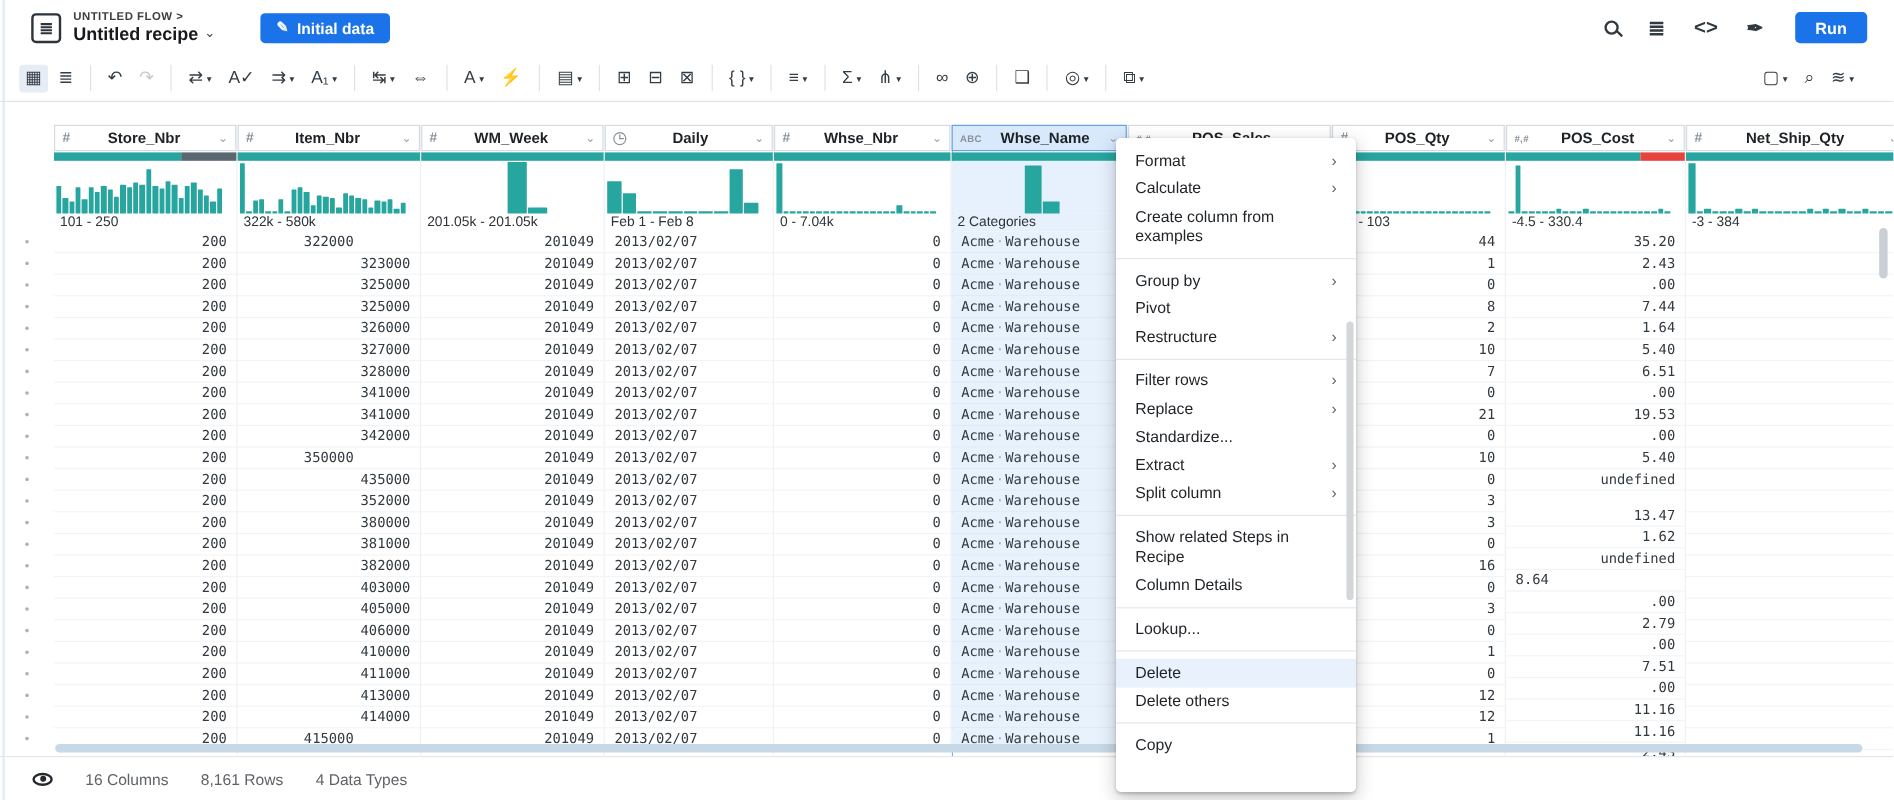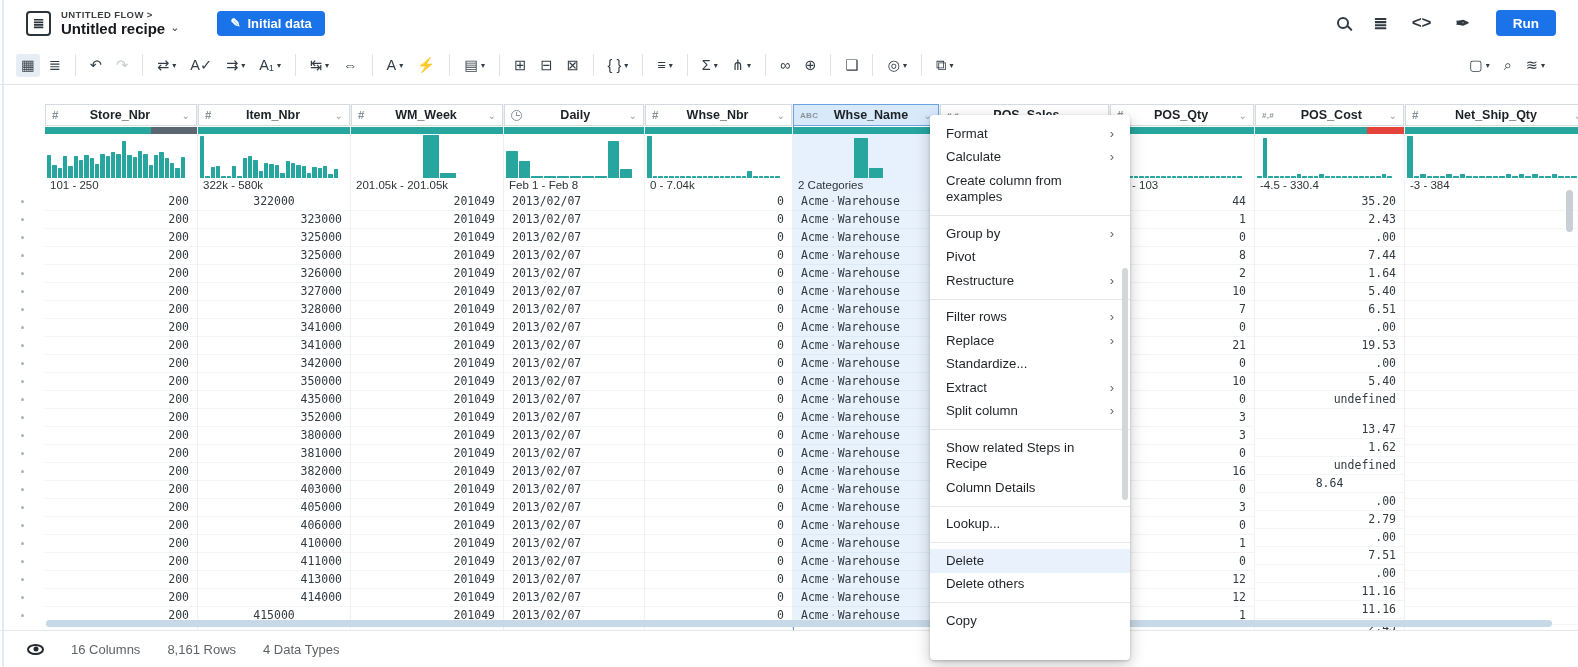--- a/index.html
+++ b/index.html
@@ -343,21 +343,21 @@
           <div class="cell" style="text-align: center;">322000</div>
           <div class="cell" style="text-align: right;">323000</div>
           <div class="cell" style="text-align: right;">325000</div>
           <div class="cell" style="text-align: right;">325000</div>
           <div class="cell" style="text-align: right;">326000</div>
           <div class="cell" style="text-align: right;">327000</div>
           <div class="cell" style="text-align: right;">328000</div>
           <div class="cell" style="text-align: right;">341000</div>
           <div class="cell" style="text-align: right;">341000</div>
           <div class="cell" style="text-align: right;">342000</div>
-          <div class="cell" style="text-align: right;">350000</div>
+          <div class="cell" style="text-align: center;">350000</div>
           <div class="cell" style="text-align: right;">435000</div>
           <div class="cell" style="text-align: right;">352000</div>
           <div class="cell" style="text-align: right;">380000</div>
           <div class="cell" style="text-align: right;">381000</div>
           <div class="cell" style="text-align: right;">382000</div>
           <div class="cell" style="text-align: right;">403000</div>
           <div class="cell" style="text-align: right;">405000</div>
           <div class="cell" style="text-align: right;">406000</div>
           <div class="cell" style="text-align: right;">410000</div>
           <div class="cell" style="text-align: right;">411000</div>
@@ -720,21 +720,21 @@
           <div class="cell" style="text-align: right;">5.40</div>
           <div class="cell" style="text-align: right;">6.51</div>
           <div class="cell" style="text-align: right;">.00</div>
           <div class="cell" style="text-align: right;">19.53</div>
           <div class="cell" style="text-align: right;">.00</div>
           <div class="cell" style="text-align: right;">5.40</div>
           <div class="cell" style="text-align: right;">undefined</div>
           <div class="cell" style="text-align: right; margin-top: 12px;">13.47</div>
           <div class="cell" style="text-align: right;">1.62</div>
           <div class="cell" style="text-align: right;">undefined</div>
-          <div class="cell" style="text-align: center;">8.64</div>
+          <div class="cell" style="text-align: left;">8.64</div>
           <div class="cell" style="text-align: right;">.00</div>
           <div class="cell" style="text-align: right;">2.79</div>
           <div class="cell" style="text-align: right;">.00</div>
           <div class="cell" style="text-align: right;">7.51</div>
           <div class="cell" style="text-align: right;">.00</div>
           <div class="cell" style="text-align: right;">11.16</div>
           <div class="cell" style="text-align: right;">11.16</div>
           <div class="cell" style="text-align: right;">2.43</div>
         </div>
       </div>

